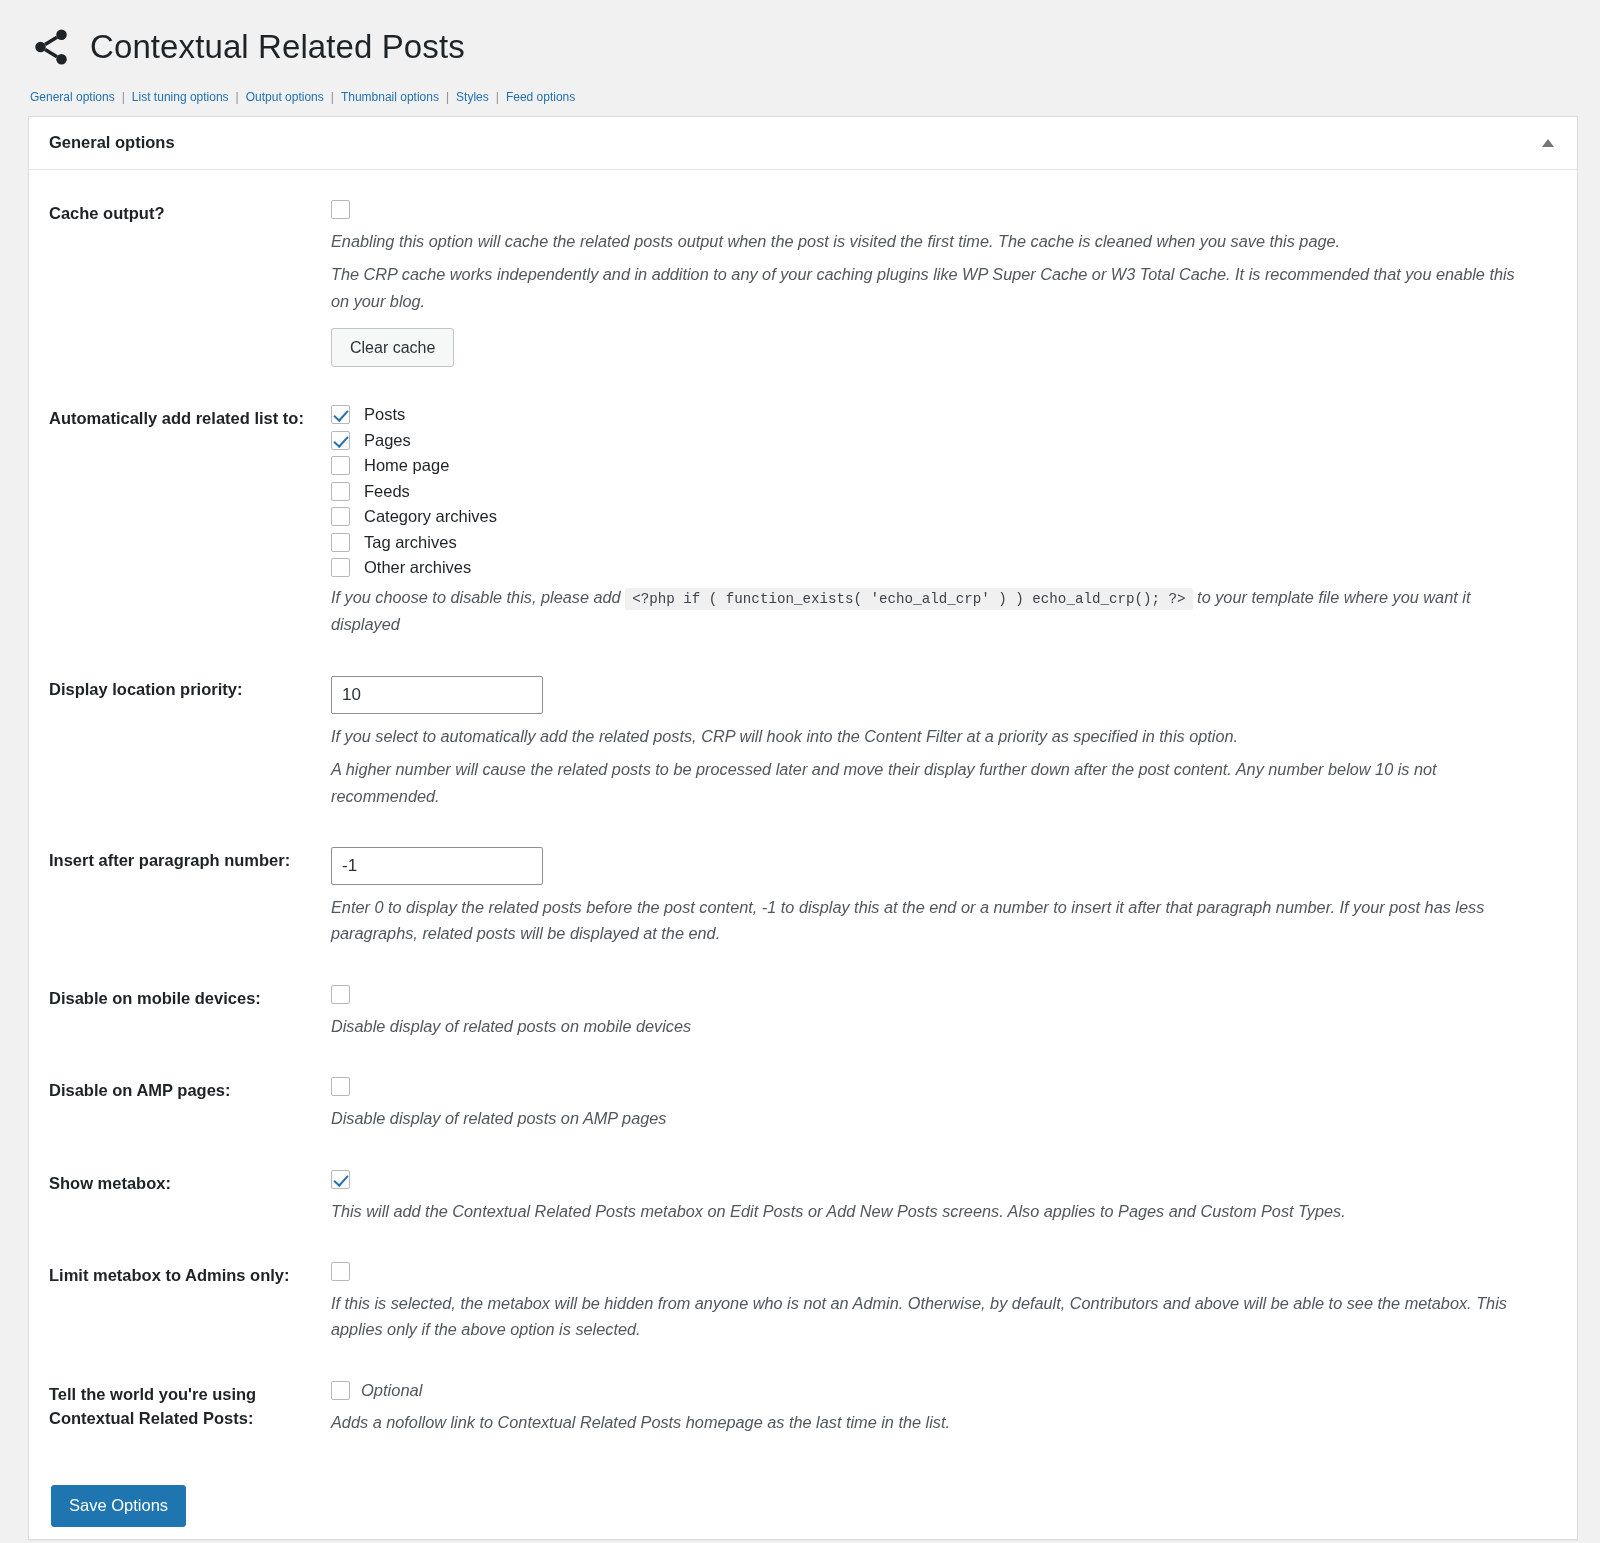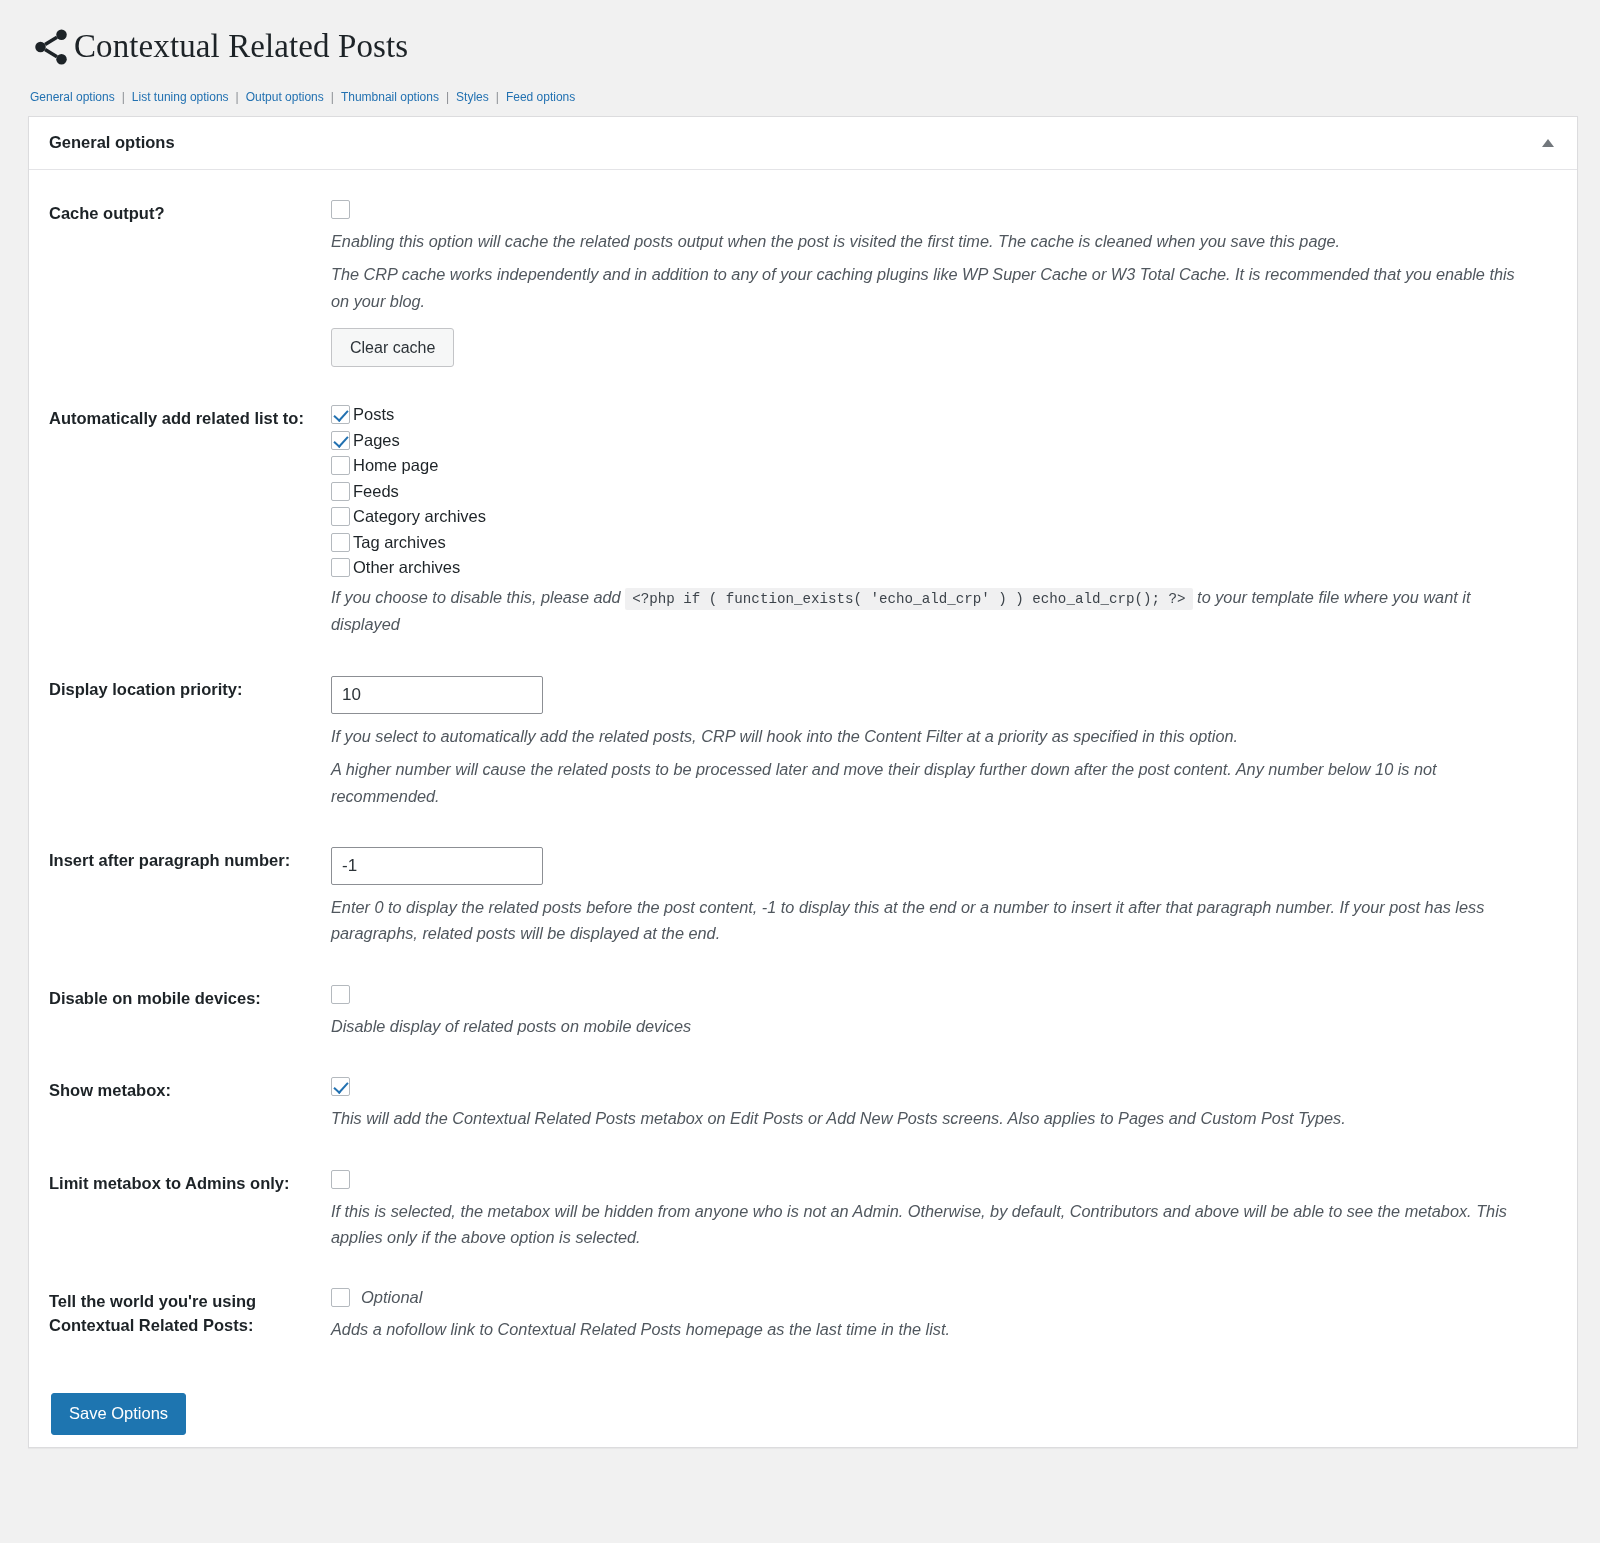--- a/index.html
+++ b/index.html
@@ -15,23 +15,22 @@
     min-height: 1543px;
     padding: 0;
   }
   .wrap {
     padding: 18px 22px 0 28px;
   }
   
   .page-header {
     display: flex;
     align-items: center;
-    gap: 2px;
+    gap: 18px;
     padding: 8px 0 0 2px;
-    font-family: Liberation Serif, serif;
   }
   .share-icon {
     width: 42px;
     height: 42px;
     flex: none;
     display: block;
   }
   .page-title {
     font-size: 33px;
     font-weight: 400;
@@ -132,21 +131,21 @@
     width: 6px;
     height: 12px;
     border: solid #2271b1;
     border-width: 0 2.4px 2.4px 0;
     transform: rotate(42deg);
   }
   .cb-list { margin: 0; padding: 0; list-style: none; }
   .cb-row {
     display: flex;
     align-items: flex-start;
-    gap: 3px;
+    gap: 14px;
     margin-bottom: 6px;
   }
   .cb-row .cb-label {
     font-size: 16.5px;
     line-height: 1.18;
     color: #1d2327;
     position: relative;
     top: 0px;
   }
   .inline-cb {
@@ -315,20 +314,27 @@
           </tr>
 
           <tr>
             <th>Disable on mobile devices:</th>
             <td>
               <span class="cb"></span>
               <p class="desc first">Disable display of related posts on mobile devices</p>
             </td>
           </tr>
 
+          <tr>
+            <th>Disable on AMP pages:</th>
+            <td>
+              <span class="cb"></span>
+              <p class="desc first">Disable display of related posts on AMP pages</p>
+            </td>
+          </tr>
 
           <tr>
             <th>Show metabox:</th>
             <td>
               <span class="cb checked"></span>
               <p class="desc first">This will add the Contextual Related Posts metabox on Edit Posts or Add New Posts screens. Also applies to Pages and Custom Post Types.</p>
             </td>
           </tr>
 
           <tr>

